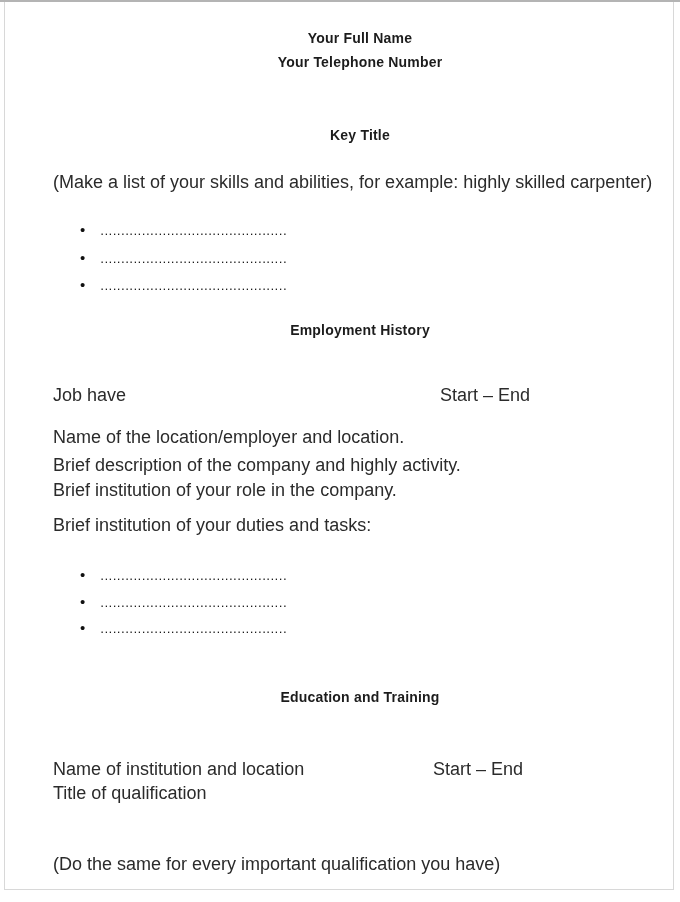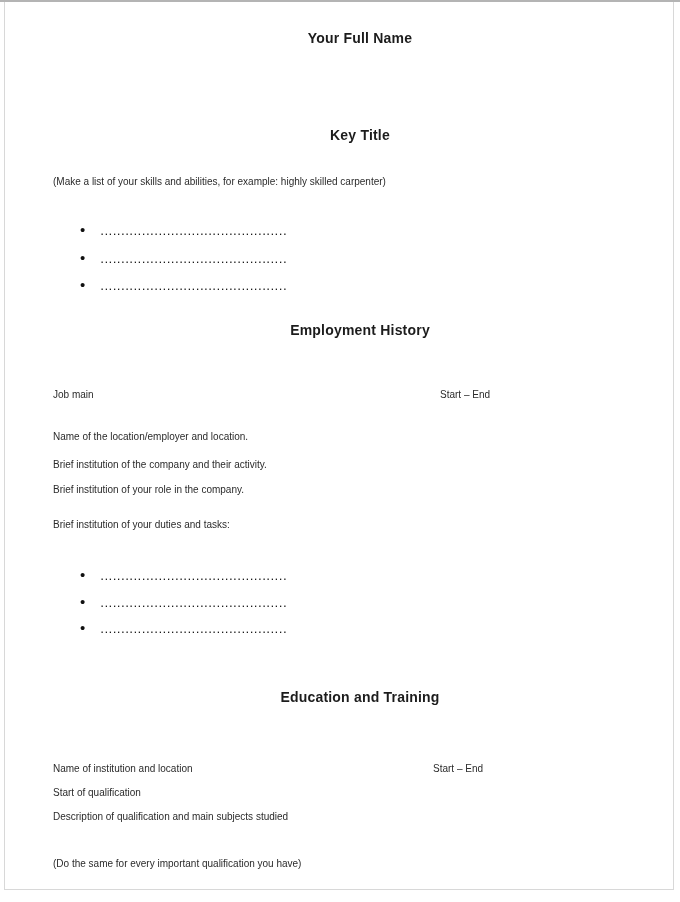--- a/index.html
+++ b/index.html
@@ -18,21 +18,21 @@
   .edge-bottom{left:4px;right:6px;bottom:2px;height:1px;}
 
   .heading{
     position:absolute;left:40px;right:0;
     text-align:center;
     font-weight:700;font-size:14px;line-height:18px;
     color:#1c1c1c;letter-spacing:.2px;
   }
   .text-line{
     position:absolute;left:53px;
-    font-size:10px;line-height:18px;
+    font-size:18px;line-height:18px;
     white-space:nowrap;
   }
   .date-col{left:440px;}
   .date-col-edu{left:433px;}
 
   .bullet-row{
     position:absolute;left:80px;
     line-height:18px;white-space:nowrap;
   }
   .bullet{
@@ -50,57 +50,57 @@
 </head>
 <body>
 
 <div class="page">
   <div class="edge edge-top"></div>
   <div class="edge edge-left"></div>
   <div class="edge edge-right"></div>
   <div class="edge edge-bottom"></div>
 
   <div class="heading" style="top:29px">Your Full Name</div>
+  <div class="heading" style="top:53px">Your Telephone Number</div>
 
   <div class="heading" style="top:126px">Key Title</div>
   <div class="text-line" style="top:173px">(Make a list of your skills and abilities, for example: highly skilled carpenter)</div>
 
   <div class="bullet-row" style="top:221px">
     <span class="bullet">•</span><span class="dots">.............................................</span>
   </div>
   <div class="bullet-row" style="top:249px">
     <span class="bullet">•</span><span class="dots">.............................................</span>
   </div>
   <div class="bullet-row" style="top:276px">
     <span class="bullet">•</span><span class="dots">.............................................</span>
   </div>
 
   <div class="heading" style="top:321px">Employment History</div>
 
-  <div class="text-line" style="top:386px">Job main</div>
+  <div class="text-line" style="top:386px">Job have</div>
   <div class="text-line date-col" style="top:386px">Start – End</div>
 
   <div class="text-line" style="top:428px">Name of the location/employer and location.</div>
-  <div class="text-line" style="top:456px">Brief institution of the company and their activity.</div>
+  <div class="text-line" style="top:456px">Brief description of the company and highly activity.</div>
   <div class="text-line" style="top:481px">Brief institution of your role in the company.</div>
 
   <div class="text-line" style="top:516px">Brief institution of your duties and tasks:</div>
 
   <div class="bullet-row" style="top:566px">
     <span class="bullet">•</span><span class="dots">.............................................</span>
   </div>
   <div class="bullet-row" style="top:593px">
     <span class="bullet">•</span><span class="dots">.............................................</span>
   </div>
   <div class="bullet-row" style="top:619px">
     <span class="bullet">•</span><span class="dots">.............................................</span>
   </div>
 
   <div class="heading" style="top:688px">Education and Training</div>
 
   <div class="text-line" style="top:760px">Name of institution and location</div>
   <div class="text-line date-col-edu" style="top:760px">Start – End</div>
 
-  <div class="text-line" style="top:784px">Start of qualification</div>
-  <div class="text-line" style="top:808px">Description of qualification and main subjects studied</div>
+  <div class="text-line" style="top:784px">Title of qualification</div>
 
   <div class="text-line" style="top:855px">(Do the same for every important qualification you have)</div>
 </div>
 
 </body></html>

